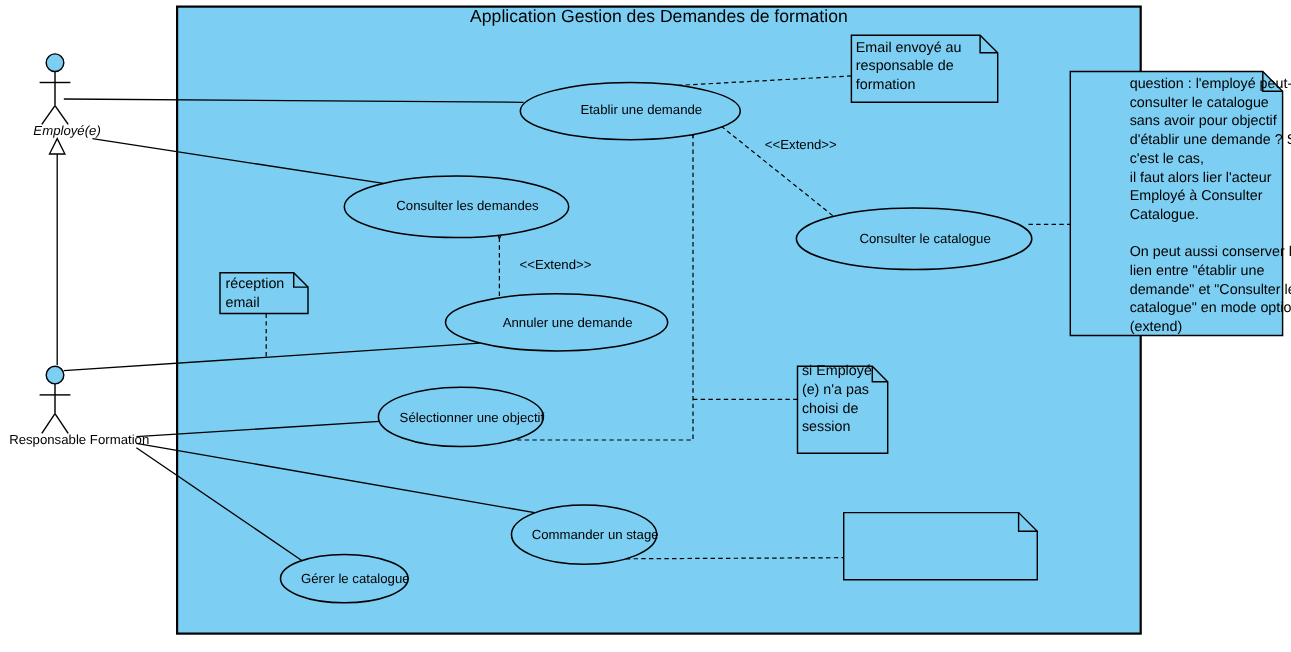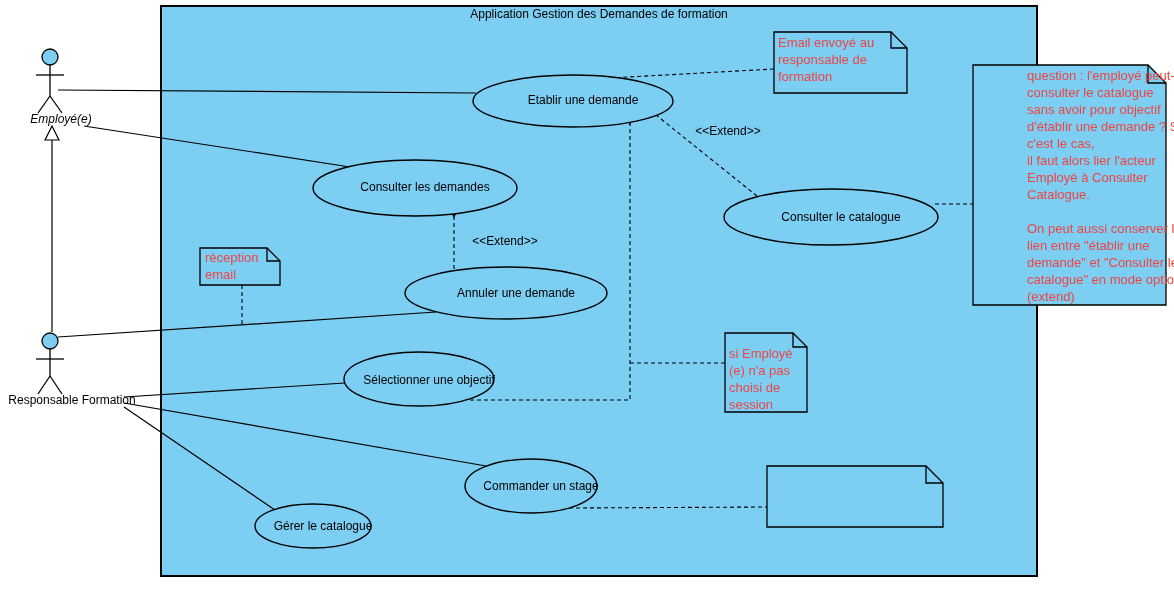--- a/index.html
+++ b/index.html
@@ -16,26 +16,26 @@
     transform:translate(-50%,-50%);
     font-size:12px; color:#000;
     white-space:nowrap;
     pointer-events:none;
     padding-left:20px;
   }
   .title {
     position:absolute;
     left:161px; top:7px; width:876px;
     text-align:center;
-    font-size:12px; color:#000;
+    font-size:16px; color:#000;
     pointer-events:none;
   }
   .note-text {
     position:absolute;
-    font-size:13px; line-height:17px; color:#ef4444;
+    font-size:13px; line-height:17px; color:#000000;
     white-space:pre-line;
     pointer-events:none;
   }
 </style>
 </head>
 <body>
 
 <div class="canvas">
 
   <svg width="1174" height="593" viewBox="0 0 1174 593">
@@ -126,21 +126,21 @@
   <div class="lbl" style="left:831px; top:217px;">Consulter le catalogue</div>
 
   <div class="lbl" style="left:495px; top:241px;">&lt;&lt;Extend&gt;&gt;</div>
   <div class="lbl" style="left:718px; top:131px;">&lt;&lt;Extend&gt;&gt;</div>
 
   <div class="note-text" style="left:778px; top:34px; width:126px;">Email envoyé au
 responsable de
 formation</div>
   <div class="note-text" style="left:205px; top:249px; width:72px;">réception
 email</div>
-  <div class="note-text" style="left:729px; top:345px; width:76px;">si Employé
+  <div class="note-text" style="left:729px; top:328px; width:76px;">si Employé
 (e) n'a pas
 choisi de
 session</div>
   <div class="note-text" style="left:1027px; top:67px; width:186px;">question : l'employé peut-il
 consulter le catalogue
 sans avoir pour objectif
 d'établir une demande ? Si
 c'est le cas,
 il faut alors lier l'acteur
 Employé à Consulter

